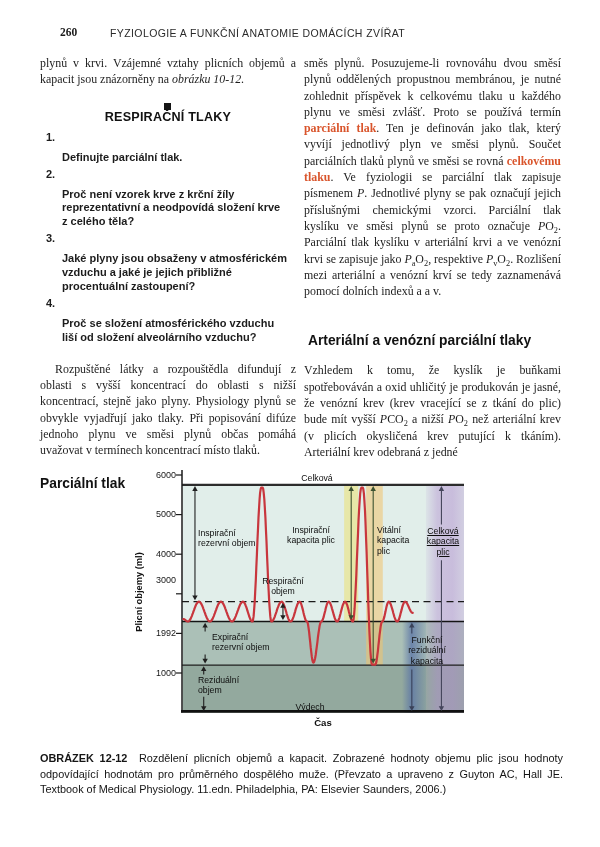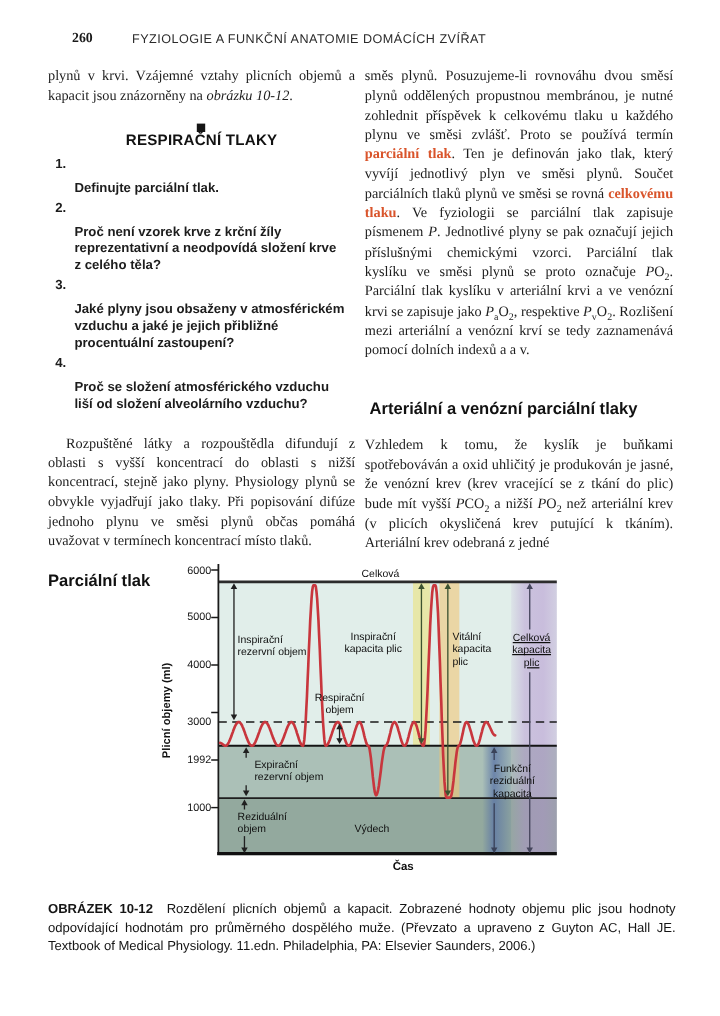--- a/index.html
+++ b/index.html
@@ -33,21 +33,21 @@
   .figure{position:absolute;left:130px;top:466px;width:345px;height:274px;}
   #fig-svg{position:absolute;left:0;top:0;}
   .flabel{position:absolute;font-family:"Liberation Sans",sans-serif;font-size:8.7px;
        line-height:10.4px;color:#0e0e0e;white-space:pre-line;}
   .tc{text-align:center;}
   .ylab{position:absolute;left:-46px;top:121px;width:110px;text-align:center;
        transform:rotate(-90deg);font-family:"Liberation Sans",sans-serif;font-weight:bold;
        font-size:9.3px;color:#111;}
   .ytick{position:absolute;left:16px;width:30px;text-align:right;
        font-family:"Liberation Sans",sans-serif;font-size:9px;color:#161616;}
-  .cas{left:178px;top:252px;width:56px;text-align:center;font-weight:bold;font-size:9.6px;}
+  .cas{left:165px;top:252px;width:56px;text-align:center;font-weight:bold;font-size:9.6px;}
   .caption{position:absolute;left:40px;top:751px;width:523px;margin:0;
        font-family:"Liberation Sans",sans-serif;font-size:10.9px;line-height:15.6px;
        text-align:justify;color:#151515;}
 </style>
 </head>
 <body>
 
 <div class="pagenum">260</div>
 <div class="runhead">FYZIOLOGIE A FUNKČNÍ ANATOMIE DOMÁCÍCH ZVÍŘAT</div>
 
@@ -148,21 +148,21 @@
       <line x1="311.44" y1="22.099999999999977" x2="311.44" y2="58.49999999999997" stroke="#45455c" stroke-width="1.1"></line>
       <line x1="311.44" y1="94.13999999999999" x2="311.44" y2="243.1" stroke="#45455c" stroke-width="1.1"></line>
       <polygon points="311.44,20.099999999999977 308.74,24.899999999999977 314.14,24.899999999999977" fill="#45455c"></polygon>
       <polygon points="311.44,245.1 308.74,240.29999999999998 314.14,240.29999999999998" fill="#45455c"></polygon>
     </svg>
   <div class="ylab">Plicní objemy (ml)</div>
   <div id="yticks">
       <div class="ytick" style="top: 3.5px;">6000</div>
       <div class="ytick" style="top: 43.1px;">5000</div>
       <div class="ytick" style="top: 82.7px;">4000</div>
-      <div class="ytick" style="top: 130px;">3000</div>
+      <div class="ytick" style="top: 109px;">3000</div>
       <div class="ytick" style="top: 161.9px;">1992</div>
       <div class="ytick" style="top: 201.5px;">1000</div>
     </div>
   <div class="flabel tc" style="left:157px;top:7px;width:60px;">Celková</div>
   <div class="flabel" style="left:68px;top:62px;">Inspirační
 rezervní objem</div>
   <div class="flabel tc" style="left:122px;top:110px;width:62px;">Respirační
 objem</div>
   <div class="flabel tc" style="left:150px;top:59px;width:62px;">Inspirační
 kapacita plic</div>
@@ -172,17 +172,17 @@
   <div class="flabel tc" style="left:284px;top:60px;width:58px;text-decoration:underline;">Celková
 kapacita
 plic</div>
   <div class="flabel" style="left:82px;top:166px;">Expirační
 rezervní objem</div>
   <div class="flabel tc" style="left:267px;top:169px;width:60px;">Funkční
 reziduální
 kapacita</div>
   <div class="flabel" style="left:68px;top:209px;">Reziduální
 objem</div>
-  <div class="flabel tc" style="left:150px;top:219px;width:60px;">Výdech</div>
+  <div class="flabel tc" style="left:150px;top:236px;width:60px;">Výdech</div>
   <div class="flabel cas">Čas</div>
 </div>
 
-<p class="caption"><span class="r-b">OBRÁZEK 10-12</span><span>&nbsp; Rozdělení plicních objemů a kapacit. Zobrazené hodnoty objemu plic jsou hodnoty odpovídající hodnotám pro průměrného dospělého muže. (Převzato a upraveno z Guyton AC, Hall JE. Textbook of Medical Physiology. 11.edn. Philadelphia, PA: Elsevier Saunders, 2006.)</span></p>
+<p class="caption"><span class="r-b">OBRÁZEK 12-12</span><span>&nbsp; Rozdělení plicních objemů a kapacit. Zobrazené hodnoty objemu plic jsou hodnoty odpovídající hodnotám pro průměrného dospělého muže. (Převzato a upraveno z Guyton AC, Hall JE. Textbook of Medical Physiology. 11.edn. Philadelphia, PA: Elsevier Saunders, 2006.)</span></p>
 
 </body></html>

